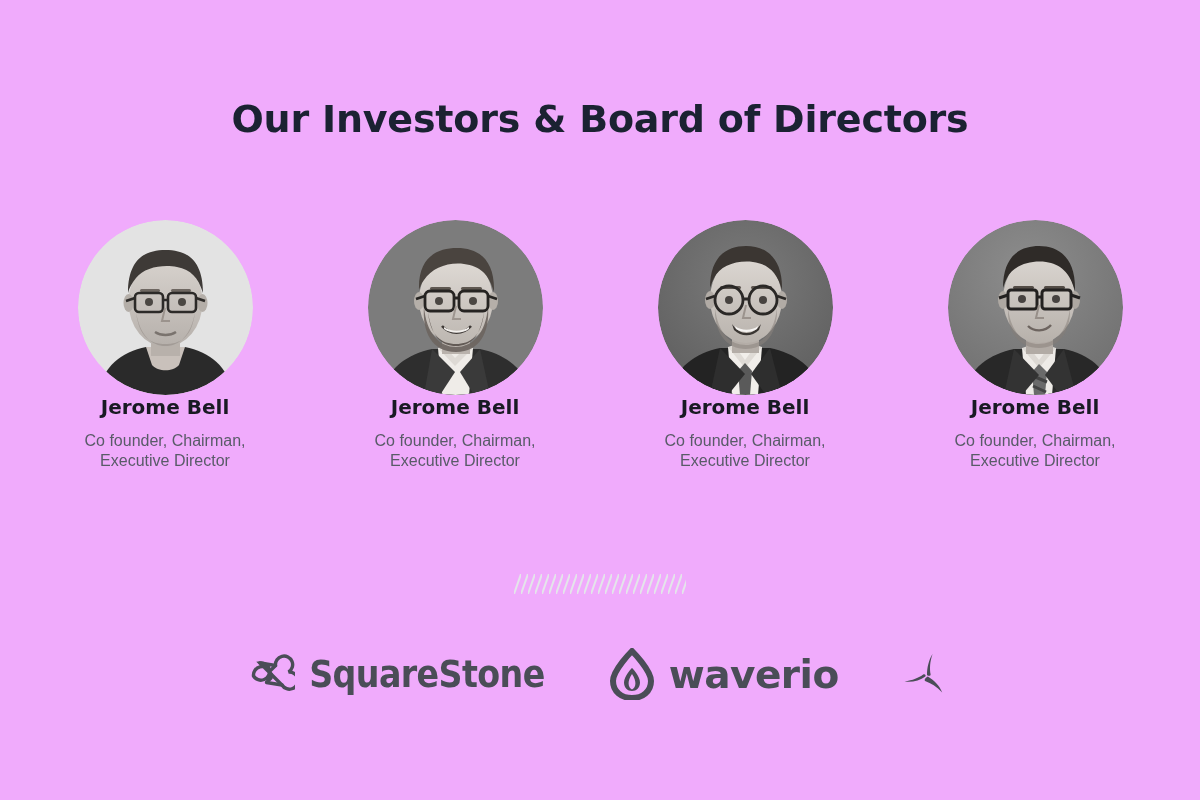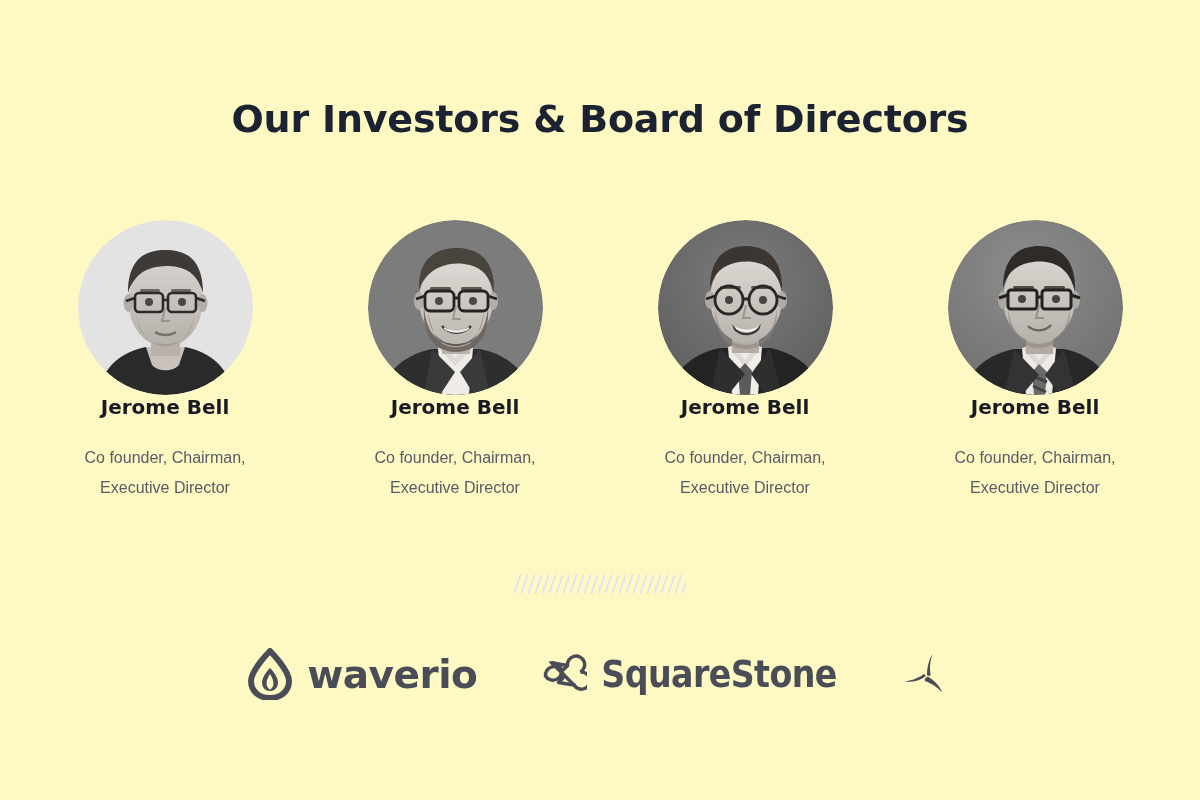--- a/index.html
+++ b/index.html
@@ -12,21 +12,21 @@
     height: 800px;
     overflow: hidden;
     font-family: "Liberation Sans", sans-serif;
     -webkit-font-smoothing: antialiased;
   }
 
   .page {
     position: relative;
     width: 1200px;
     height: 800px;
-    background: #fef9c3;
+    background: #f0abfc;
   }
 
   
   .section-title {
     position: absolute;
     top: 96px;
     left: 0;
     width: 1200px;
     text-align: center;
     font-family: "DejaVu Sans", sans-serif;
@@ -69,26 +69,26 @@
   .person-name {
     font-family: "DejaVu Sans", sans-serif;
     font-size: 20px;
     font-weight: 700;
     color: #191a23;
     line-height: 24px;
     text-align: center;
     white-space: nowrap;
   }
   .person-role {
-    margin-top: 24px;
+    margin-top: 12px;
     font-family: "Liberation Sans", sans-serif;
     font-size: 16px;
     font-weight: 400;
     color: #595b68;
-    line-height: 30px;
+    line-height: 20px;
     text-align: center;
     max-width: 190px;
   }
 
   
   .divider {
     position: absolute;
     top: 574px;
     left: 50%;
     transform: translateX(-50%);
@@ -387,41 +387,41 @@
         <pattern id="hatch" width="7" height="20" patternUnits="userSpaceOnUse">
           <path d="M7 0 L0 20" stroke="#e4e5ea" stroke-width="2"></path>
         </pattern>
       </defs>
       <rect width="172" height="20" fill="url(#hatch)"></rect>
     </svg>
   </div>
 
   <div class="logos-row">
 
-    <div class="logo logo-waverio">
-      <svg class="logo-mark" width="46" height="52" viewBox="0 0 46 52" xmlns="http://www.w3.org/2000/svg">
-        <path d="M23 3 C23 3 42 22 42 33 C42 43.5 33.5 50 23 50 C12.5 50 4 43.5 4 33 C4 22 23 3 23 3 Z" fill="none" stroke="#4a4d57" stroke-width="6" stroke-linejoin="round"></path>
-        <path d="M23 20 C23 20 31 28 31 34.5 C31 39.5 27.4 43 23 43 C18.6 43 15 39.5 15 34.5 C15 28 23 20 23 20 Z
-                 M23 26 C20.4 30 19.6 33 19.6 35.4 C19.6 38.4 21 40.4 23 41.4 C25 40.4 26.4 38.4 26.4 35.4 C26.4 33 25.6 30 23 26 Z" fill="#4a4d57" fill-rule="evenodd"></path>
-      </svg>
-      <span class="logo-text">waverio</span>
-    </div>
-
     <div class="logo logo-squarestone">
       <svg class="logo-mark" width="48" height="48" viewBox="0 0 48 48" xmlns="http://www.w3.org/2000/svg">
         <g fill="none" stroke="#4a4d57" stroke-width="3.4" stroke-linecap="round">
           <path d="M24 24 L13 13 A8.6 8.6 0 1 1 6.5 26 A8.6 8.6 0 1 1 19.5 32.5 L24 28"></path>
           <path d="M24 24 L35 35 A8.6 8.6 0 1 0 41.5 22 A8.6 8.6 0 1 0 28.5 15.5 L24 20"></path>
           <path d="M19.5 32.5 L35 35"></path>
           <path d="M28.5 15.5 L13 13"></path>
         </g>
       </svg>
       <span class="logo-text">SquareStone</span>
     </div>
 
+    <div class="logo logo-waverio">
+      <svg class="logo-mark" width="46" height="52" viewBox="0 0 46 52" xmlns="http://www.w3.org/2000/svg">
+        <path d="M23 3 C23 3 42 22 42 33 C42 43.5 33.5 50 23 50 C12.5 50 4 43.5 4 33 C4 22 23 3 23 3 Z" fill="none" stroke="#4a4d57" stroke-width="6" stroke-linejoin="round"></path>
+        <path d="M23 20 C23 20 31 28 31 34.5 C31 39.5 27.4 43 23 43 C18.6 43 15 39.5 15 34.5 C15 28 23 20 23 20 Z
+                 M23 26 C20.4 30 19.6 33 19.6 35.4 C19.6 38.4 21 40.4 23 41.4 C25 40.4 26.4 38.4 26.4 35.4 C26.4 33 25.6 30 23 26 Z" fill="#4a4d57" fill-rule="evenodd"></path>
+      </svg>
+      <span class="logo-text">waverio</span>
+    </div>
+
     <div class="logo logo-propeller">
       <svg class="logo-mark" width="52" height="52" viewBox="0 0 52 52" xmlns="http://www.w3.org/2000/svg">
         <g fill="#4a4d57">
           <path d="M26 27 C26 20 27.6 12 31.6 6 C28.8 13.6 28.6 21 29.6 26.2 C29.9 27.8 27.8 28.6 26 27 Z"></path>
           <path d="M26.8 28.4 C32.8 31.8 38.6 37.4 41.2 44.4 C35.8 38.6 29.6 35 24.6 33.2 C23.1 32.6 23.2 30.3 26.8 28.4 Z"></path>
           <path d="M24.4 28.4 C18.8 32.4 10.8 34.6 3.6 33.4 C11.4 32.6 18 29.8 22.2 26.6 C23.5 25.6 25.3 26.8 24.4 28.4 Z"></path>
         </g>
       </svg>
       <span class="logo-text"></span>
     </div>

